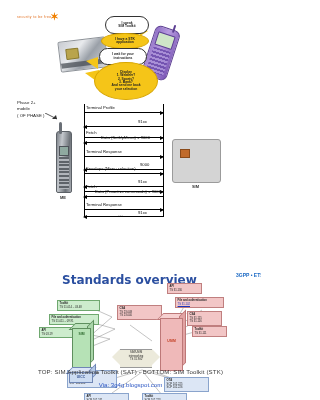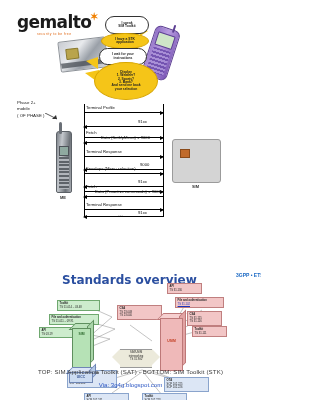--- a/index.html
+++ b/index.html
@@ -145,21 +145,20 @@
     font-size:6.1px;color:#2b56c4;}
 </style>
 </head>
 <body>
 
 <div class="slide">
 
   <div class="top-slide">
 
     <div class="logo">
-      <div class="logo-word">gemalto</div>
       <div class="logo-star">✶</div>
       <div class="logo-tag">security to be free</div>
     </div>
 
     <div class="sim-pic">
       <div class="chip"></div>
       <div class="stripe"></div>
     </div>
 
     <div class="phone-pic">

